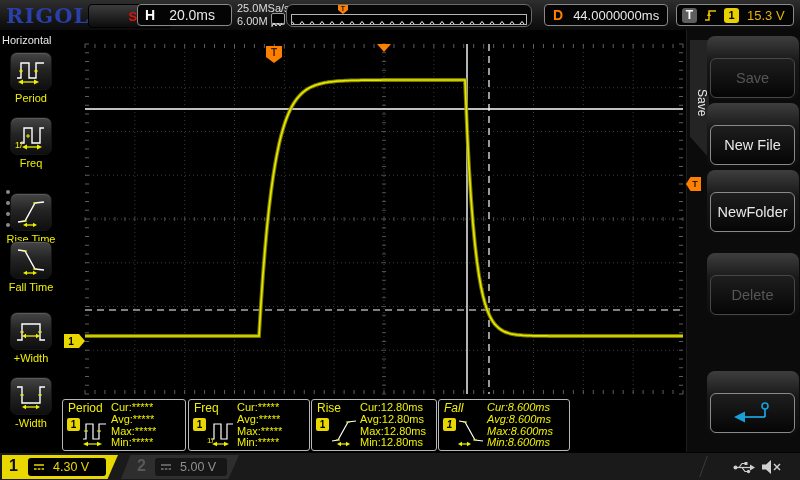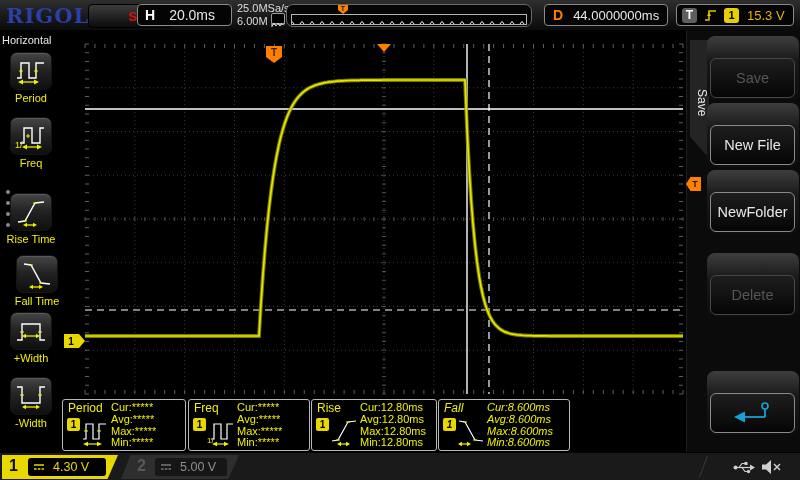--- a/index.html
+++ b/index.html
@@ -181,21 +181,21 @@
           <line x1="9" y1="24" x2="13" y2="24" stroke="#f0f000" stroke-width="1"></line>
           <line x1="19" y1="6" x2="23" y2="6" stroke="#f0f000" stroke-width="1"></line>
           <line x1="12" y1="28" x2="20" y2="28" stroke="#f0f000" stroke-width="1.3"></line>
           <polygon points="9,28 13,25.8 13,30" fill="#f0f000"></polygon>
             <polygon points="23,28 19,25.8 19,30" fill="#f0f000"></polygon>
         </svg>
       </div>
       <div class="lm-label">Rise Time</div>
     </div>
 
-    <div class="lm-item" style="top:225px;padding-left:6px;">
+    <div class="lm-item" style="top:211px;">
       <div class="lm-btn">
         <svg width="34" height="30" viewBox="0 0 34 30">
           <polyline points="4,5 11,6 21,24 30,25" stroke="#fff" stroke-width="1.4" fill="none"></polyline>
           <line x1="9" y1="6" x2="13" y2="6" stroke="#f0f000" stroke-width="1"></line>
           <line x1="19" y1="24" x2="23" y2="24" stroke="#f0f000" stroke-width="1"></line>
           <line x1="12" y1="28" x2="20" y2="28" stroke="#f0f000" stroke-width="1.3"></line>
           <polygon points="9,28 13,25.8 13,30" fill="#f0f000"></polygon>
             <polygon points="23,28 19,25.8 19,30" fill="#f0f000"></polygon>
         </svg>
       </div>

